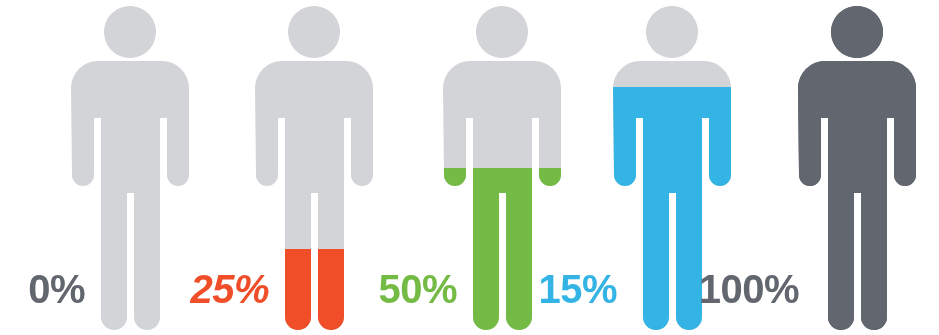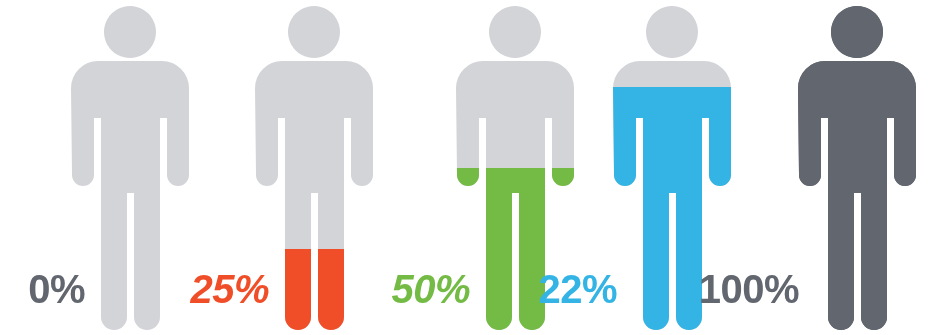--- a/index.html
+++ b/index.html
@@ -77,21 +77,21 @@
         </clipPath>
       </defs>
       <g clip-path="url(#clip1)">
         <rect x="0" y="0" width="190" height="335" fill="#d2d4d8"></rect>
         <rect x="0" y="249" width="190" height="81" fill="#f04e28"></rect>
       </g>
     </svg>
     <div class="pct-label" style="color:#f04e28; left:-105px; width:190px;font-style:italic;">25%</div>
   </div>
 
-  <div class="figure-group" style="left:385px;font-style:italic;">
+  <div class="figure-group" style="left:372px;">
     <svg class="figure-svg" viewBox="0 0 190 335" aria-hidden="true">
       <defs>
         <clipPath id="clip2">
           <path d="M130,6 a26,26 0 1,1 -0.01,0 Z
                    M71,88 a27,27 0 0,1 27,-27 h64 a27,27 0 0,1 27,27
                    v87 a11,11 0 0,1 -11,11 a11,11 0 0,1 -11,-11 v-57 h-7 v199 a13,13 0 0,1 -13,13 a13,13 0 0,1 -13,-13 v-124 h-7 v124 a13,13 0 0,1 -13,13 a13,13 0 0,1 -13,-13 v-199 h-7 v57 a11,11 0 0,1 -11,11 a11,11 0 0,1 -11,-11 Z"></path>
         </clipPath>
       </defs>
       <g clip-path="url(#clip2)">
         <rect x="0" y="0" width="190" height="335" fill="#d2d4d8"></rect>
@@ -108,21 +108,21 @@
           <path d="M130,6 a26,26 0 1,1 -0.01,0 Z
                    M71,88 a27,27 0 0,1 27,-27 h64 a27,27 0 0,1 27,27
                    v87 a11,11 0 0,1 -11,11 a11,11 0 0,1 -11,-11 v-57 h-7 v199 a13,13 0 0,1 -13,13 a13,13 0 0,1 -13,-13 v-124 h-7 v124 a13,13 0 0,1 -13,13 a13,13 0 0,1 -13,-13 v-199 h-7 v57 a11,11 0 0,1 -11,11 a11,11 0 0,1 -11,-11 Z"></path>
         </clipPath>
       </defs>
       <g clip-path="url(#clip3)">
         <rect x="0" y="0" width="190" height="335" fill="#d2d4d8"></rect>
         <rect x="0" y="87" width="190" height="243" fill="#33b4e5"></rect>
       </g>
     </svg>
-    <div class="pct-label" style="color:#33b4e5; left:-115px; width:190px;">22%</div>
+    <div class="pct-label" style="color:#33b4e5; left:-115px; width:190px;">15%</div>
   </div>
 
   <div class="figure-group" style="left:727px;text-decoration:underline;">
     <svg class="figure-svg" viewBox="0 0 190 335" aria-hidden="true">
       <defs>
         <clipPath id="clip4">
           <path d="M130,6 a26,26 0 1,1 -0.01,0 Z
                    M71,88 a27,27 0 0,1 27,-27 h64 a27,27 0 0,1 27,27
                    v87 a11,11 0 0,1 -11,11 a11,11 0 0,1 -11,-11 v-57 h-7 v199 a13,13 0 0,1 -13,13 a13,13 0 0,1 -13,-13 v-124 h-7 v124 a13,13 0 0,1 -13,13 a13,13 0 0,1 -13,-13 v-199 h-7 v57 a11,11 0 0,1 -11,11 a11,11 0 0,1 -11,-11 Z"></path>
         </clipPath>

